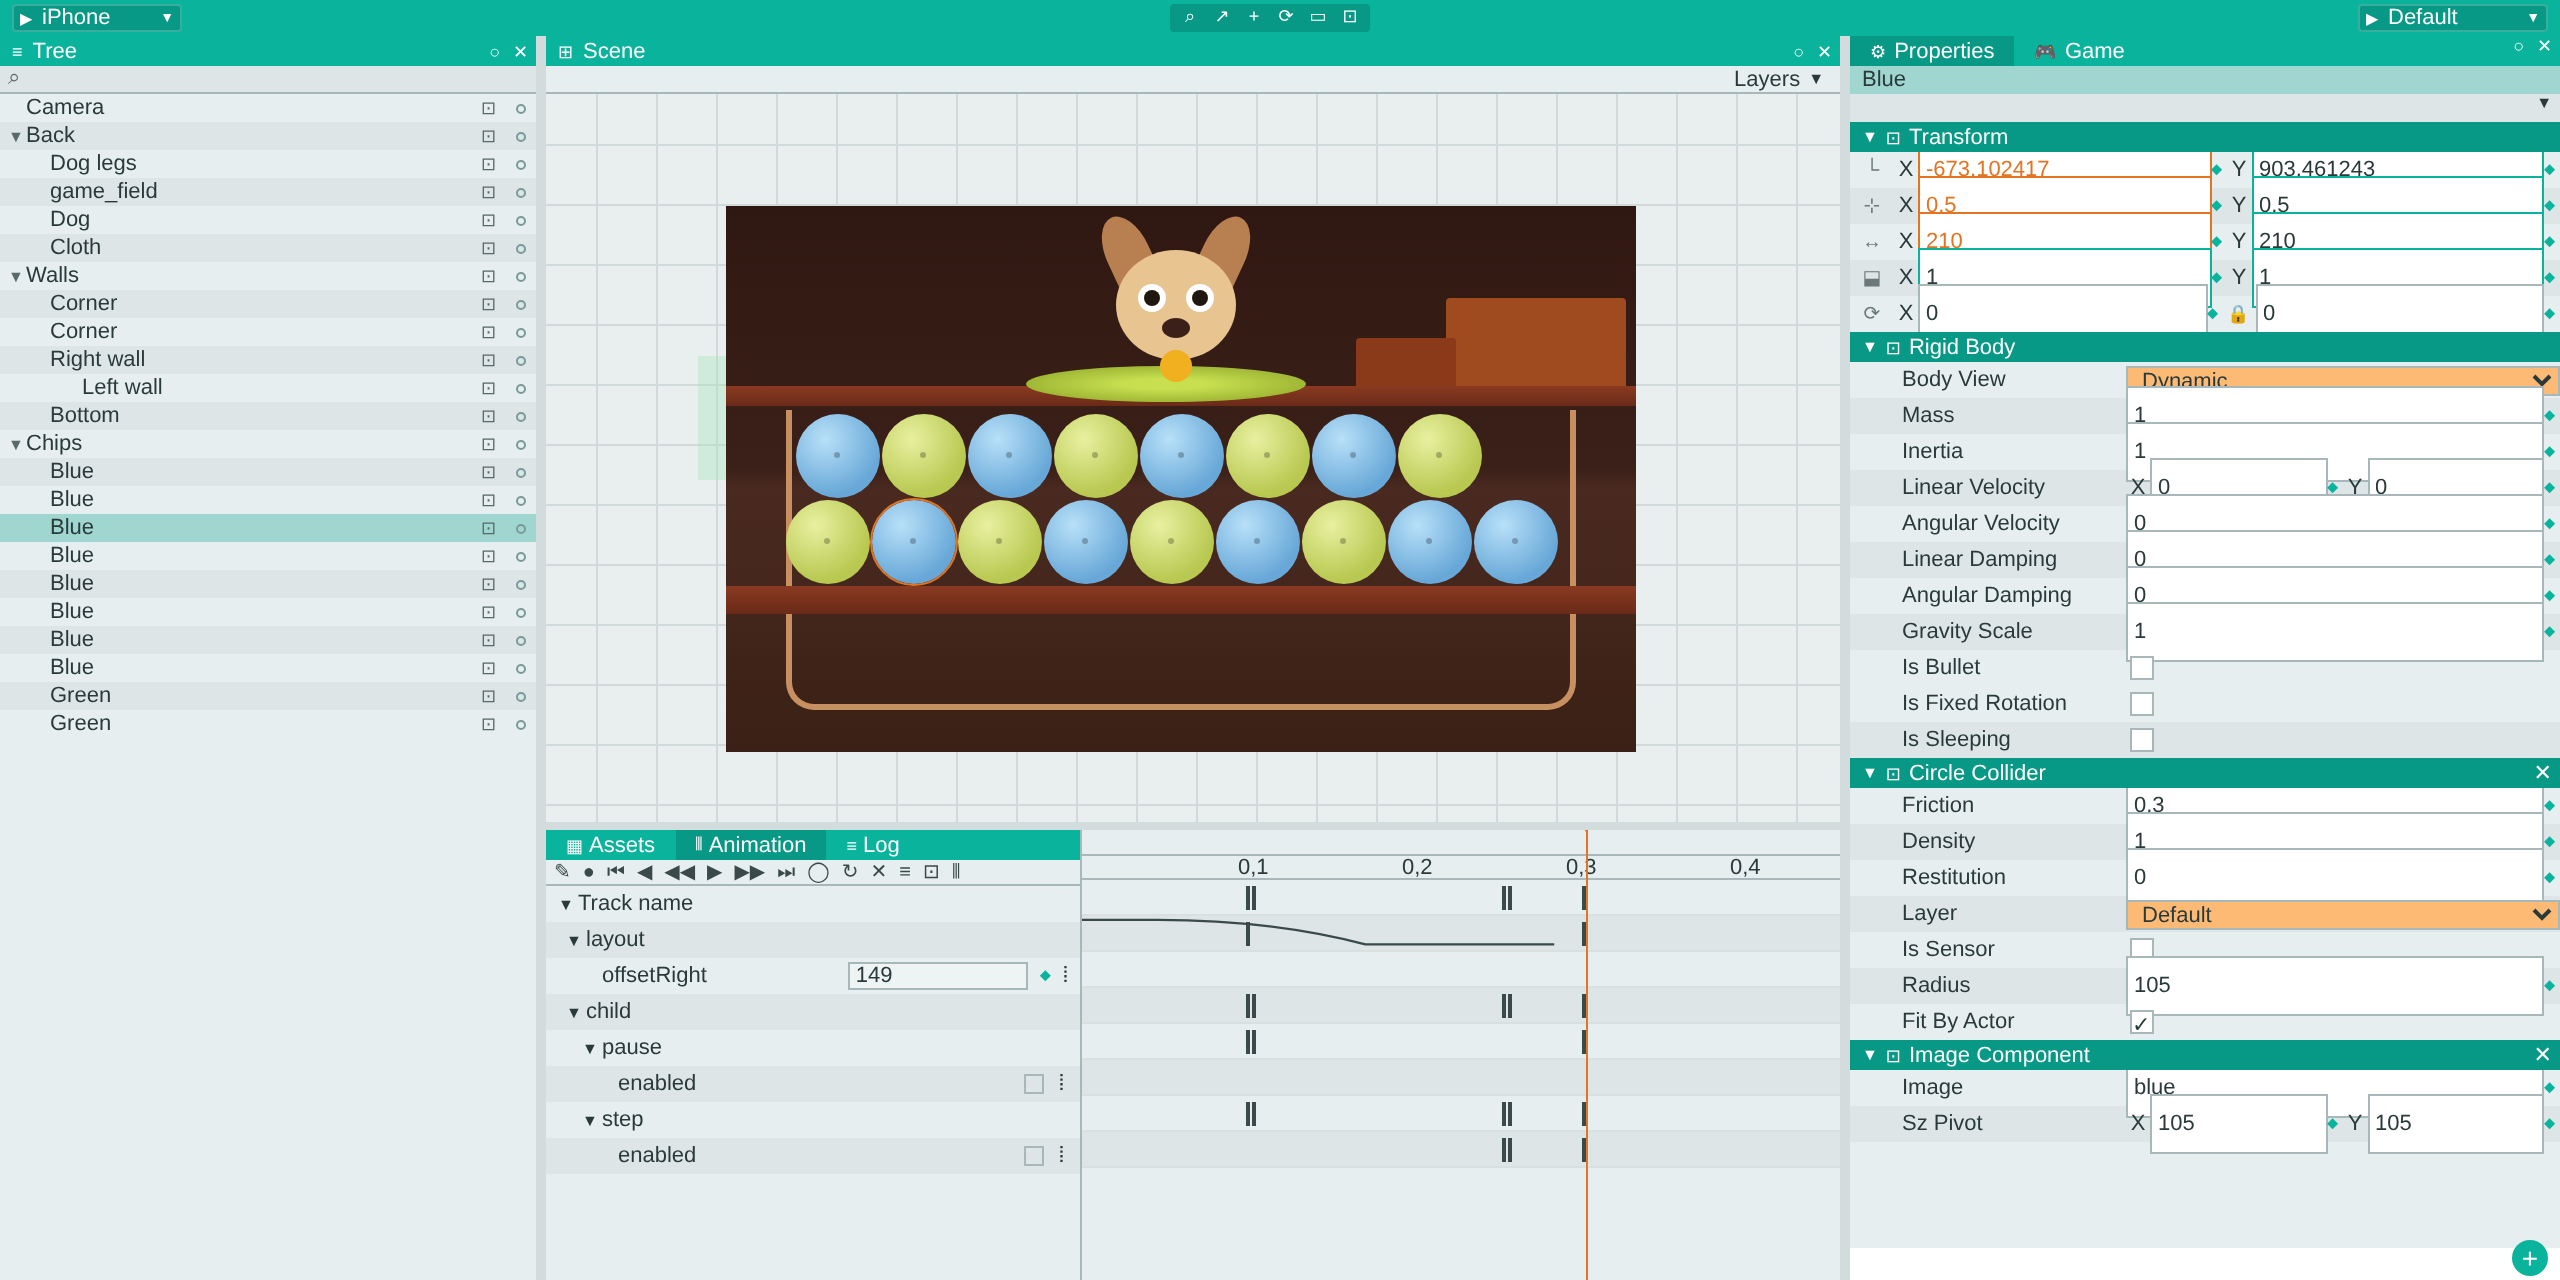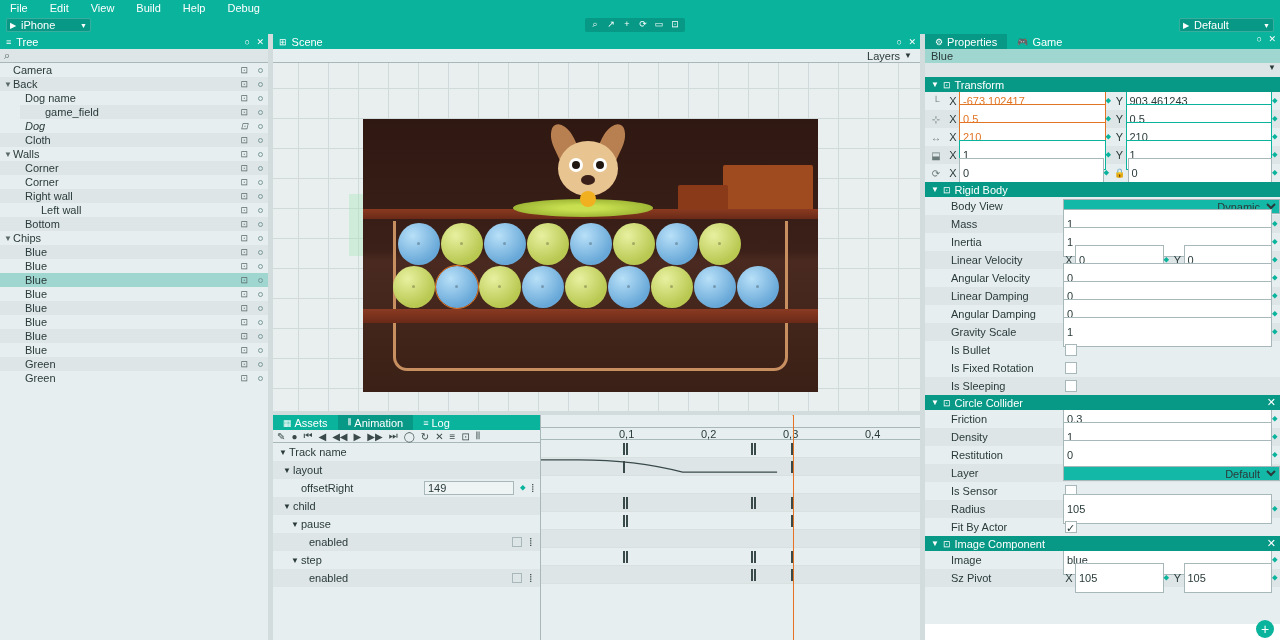--- a/index.html
+++ b/index.html
@@ -113,42 +113,34 @@
   .prow{height:18px;display:flex;align-items:center;background:var(--bg);}
   .prow.alt{background:var(--bg2);}
   .prow .ic{width:22px;text-align:center;color:#6a7a7a;font-size:10px;}
   .prow .lab{flex:0 0 116px;padding-left:4px;}
   .prow .xl{width:12px;text-align:center;}
   .prow input{flex:1;height:30px;border:1px solid var(--border);background:#fff;padding:0 3px;min-width:40px;}
   .prow input.o{border-color:var(--orange);color:var(--orange);}
   .prow input.t{border-color:var(--teal);}
   .prow .stub{width:8px;font-size:8px;color:var(--teal);}
   .prow .lock{width:16px;font-size:9px;text-align:center;color:#6a7a7a;}
-  .prow select{flex:1;height:15px;border:1px solid var(--border);background:#14b8a6;padding:0 3px;text-align:right;}
+  .prow select{flex:1;height:15px;border:1px solid var(--border);background:#fdba74;padding:0 3px;}
   .chk{width:12px;height:12px;border:1px solid var(--border);background:#fff;margin-left:2px;}
   .tags{height:14px;background:var(--bg2);position:relative;}
   .tags::after{content:"▼";position:absolute;right:4px;font-size:8px;}
   .footer{height:16px;background:#fff;position:relative;}
   .add{position:absolute;right:6px;bottom:2px;width:18px;height:18px;border-radius:50%;background:var(--teal);color:#fff;font-size:14px;line-height:18px;text-align:center;}
   .r-tabs{display:flex;background:var(--teal);height:15px;}
   .r-tab{padding:0 10px;display:flex;align-items:center;gap:4px;color:#fff;}
   .r-tab.act{background:var(--teal-dark);}
 </style>
 </head>
 <body>
 
 <div class="root">
-  <div class="menubar" id="menubar">
-      <span>File</span>
-      <span>Edit</span>
-      <span>View</span>
-      <span>Build</span>
-      <span>Help</span>
-      <span>Debug</span>
-    </div>
   <div class="toolbar">
     <div class="dropdown">
         <span style="color:#fff">iPhone</span>
       </div>
     <div class="center-tools" id="ctools">
         <div class="tool-ic">⌕</div>
         <div class="tool-ic">↗</div>
         <div class="tool-ic">+</div>
         <div class="tool-ic">⟳</div>
         <div class="tool-ic">▭</div>
@@ -175,31 +167,31 @@
             <span class="dot"></span>
           </div>
           <div class="tree-row alt" style="padding-left: 4px;">
             <span class="arrow">▼</span>
             <span class="lbl">Back</span>
             <span class="vis">⊡</span>
             <span class="dot"></span>
           </div>
           <div class="tree-row" style="padding-left: 16px;">
             <span class="arrow"></span>
-            <span class="lbl">Dog name</span>
-            <span class="vis">⊡</span>
-            <span class="dot"></span>
-          </div>
-          <div class="tree-row alt" style="padding-left: 16px; margin-left: 20px;">
+            <span class="lbl">Dog legs</span>
+            <span class="vis">⊡</span>
+            <span class="dot"></span>
+          </div>
+          <div class="tree-row alt" style="padding-left: 16px;">
             <span class="arrow"></span>
             <span class="lbl">game_field</span>
             <span class="vis">⊡</span>
             <span class="dot"></span>
           </div>
-          <div class="tree-row" style="padding-left: 16px; font-style: italic;">
+          <div class="tree-row" style="padding-left: 16px;">
             <span class="arrow"></span>
             <span class="lbl">Dog</span>
             <span class="vis">⊡</span>
             <span class="dot"></span>
           </div>
           <div class="tree-row alt" style="padding-left: 16px;">
             <span class="arrow"></span>
             <span class="lbl">Cloth</span>
             <span class="vis">⊡</span>
             <span class="dot"></span>

